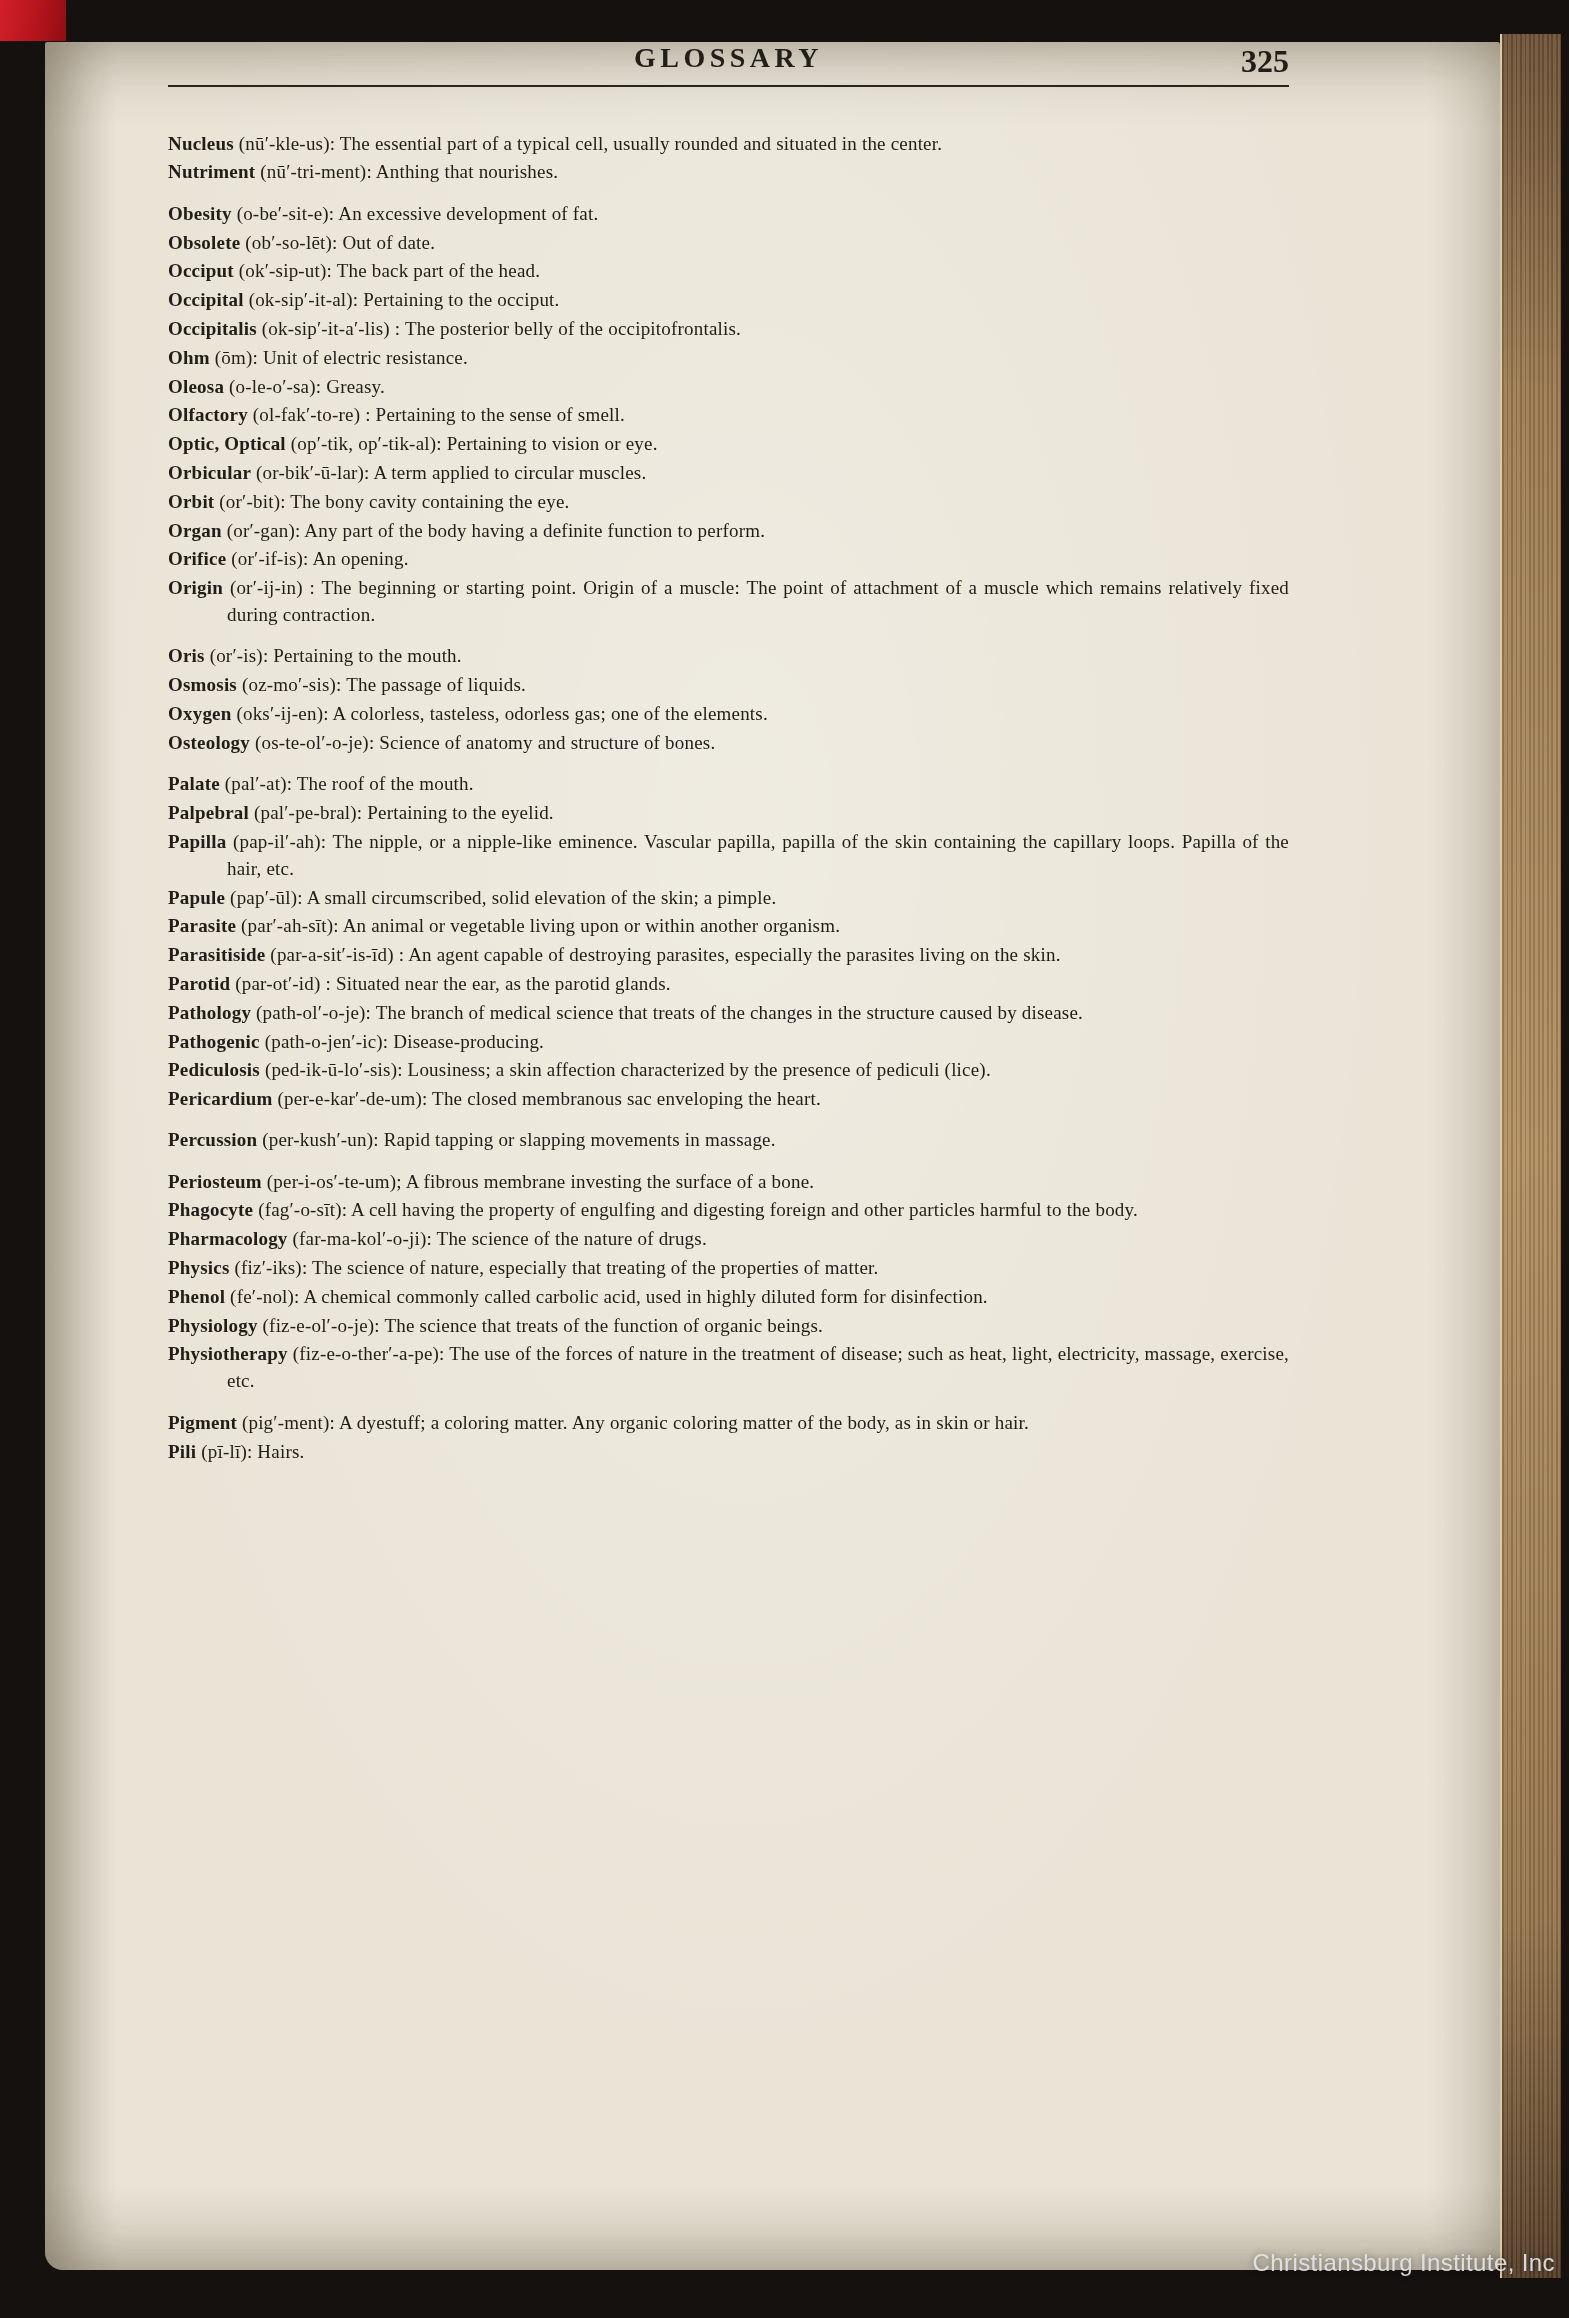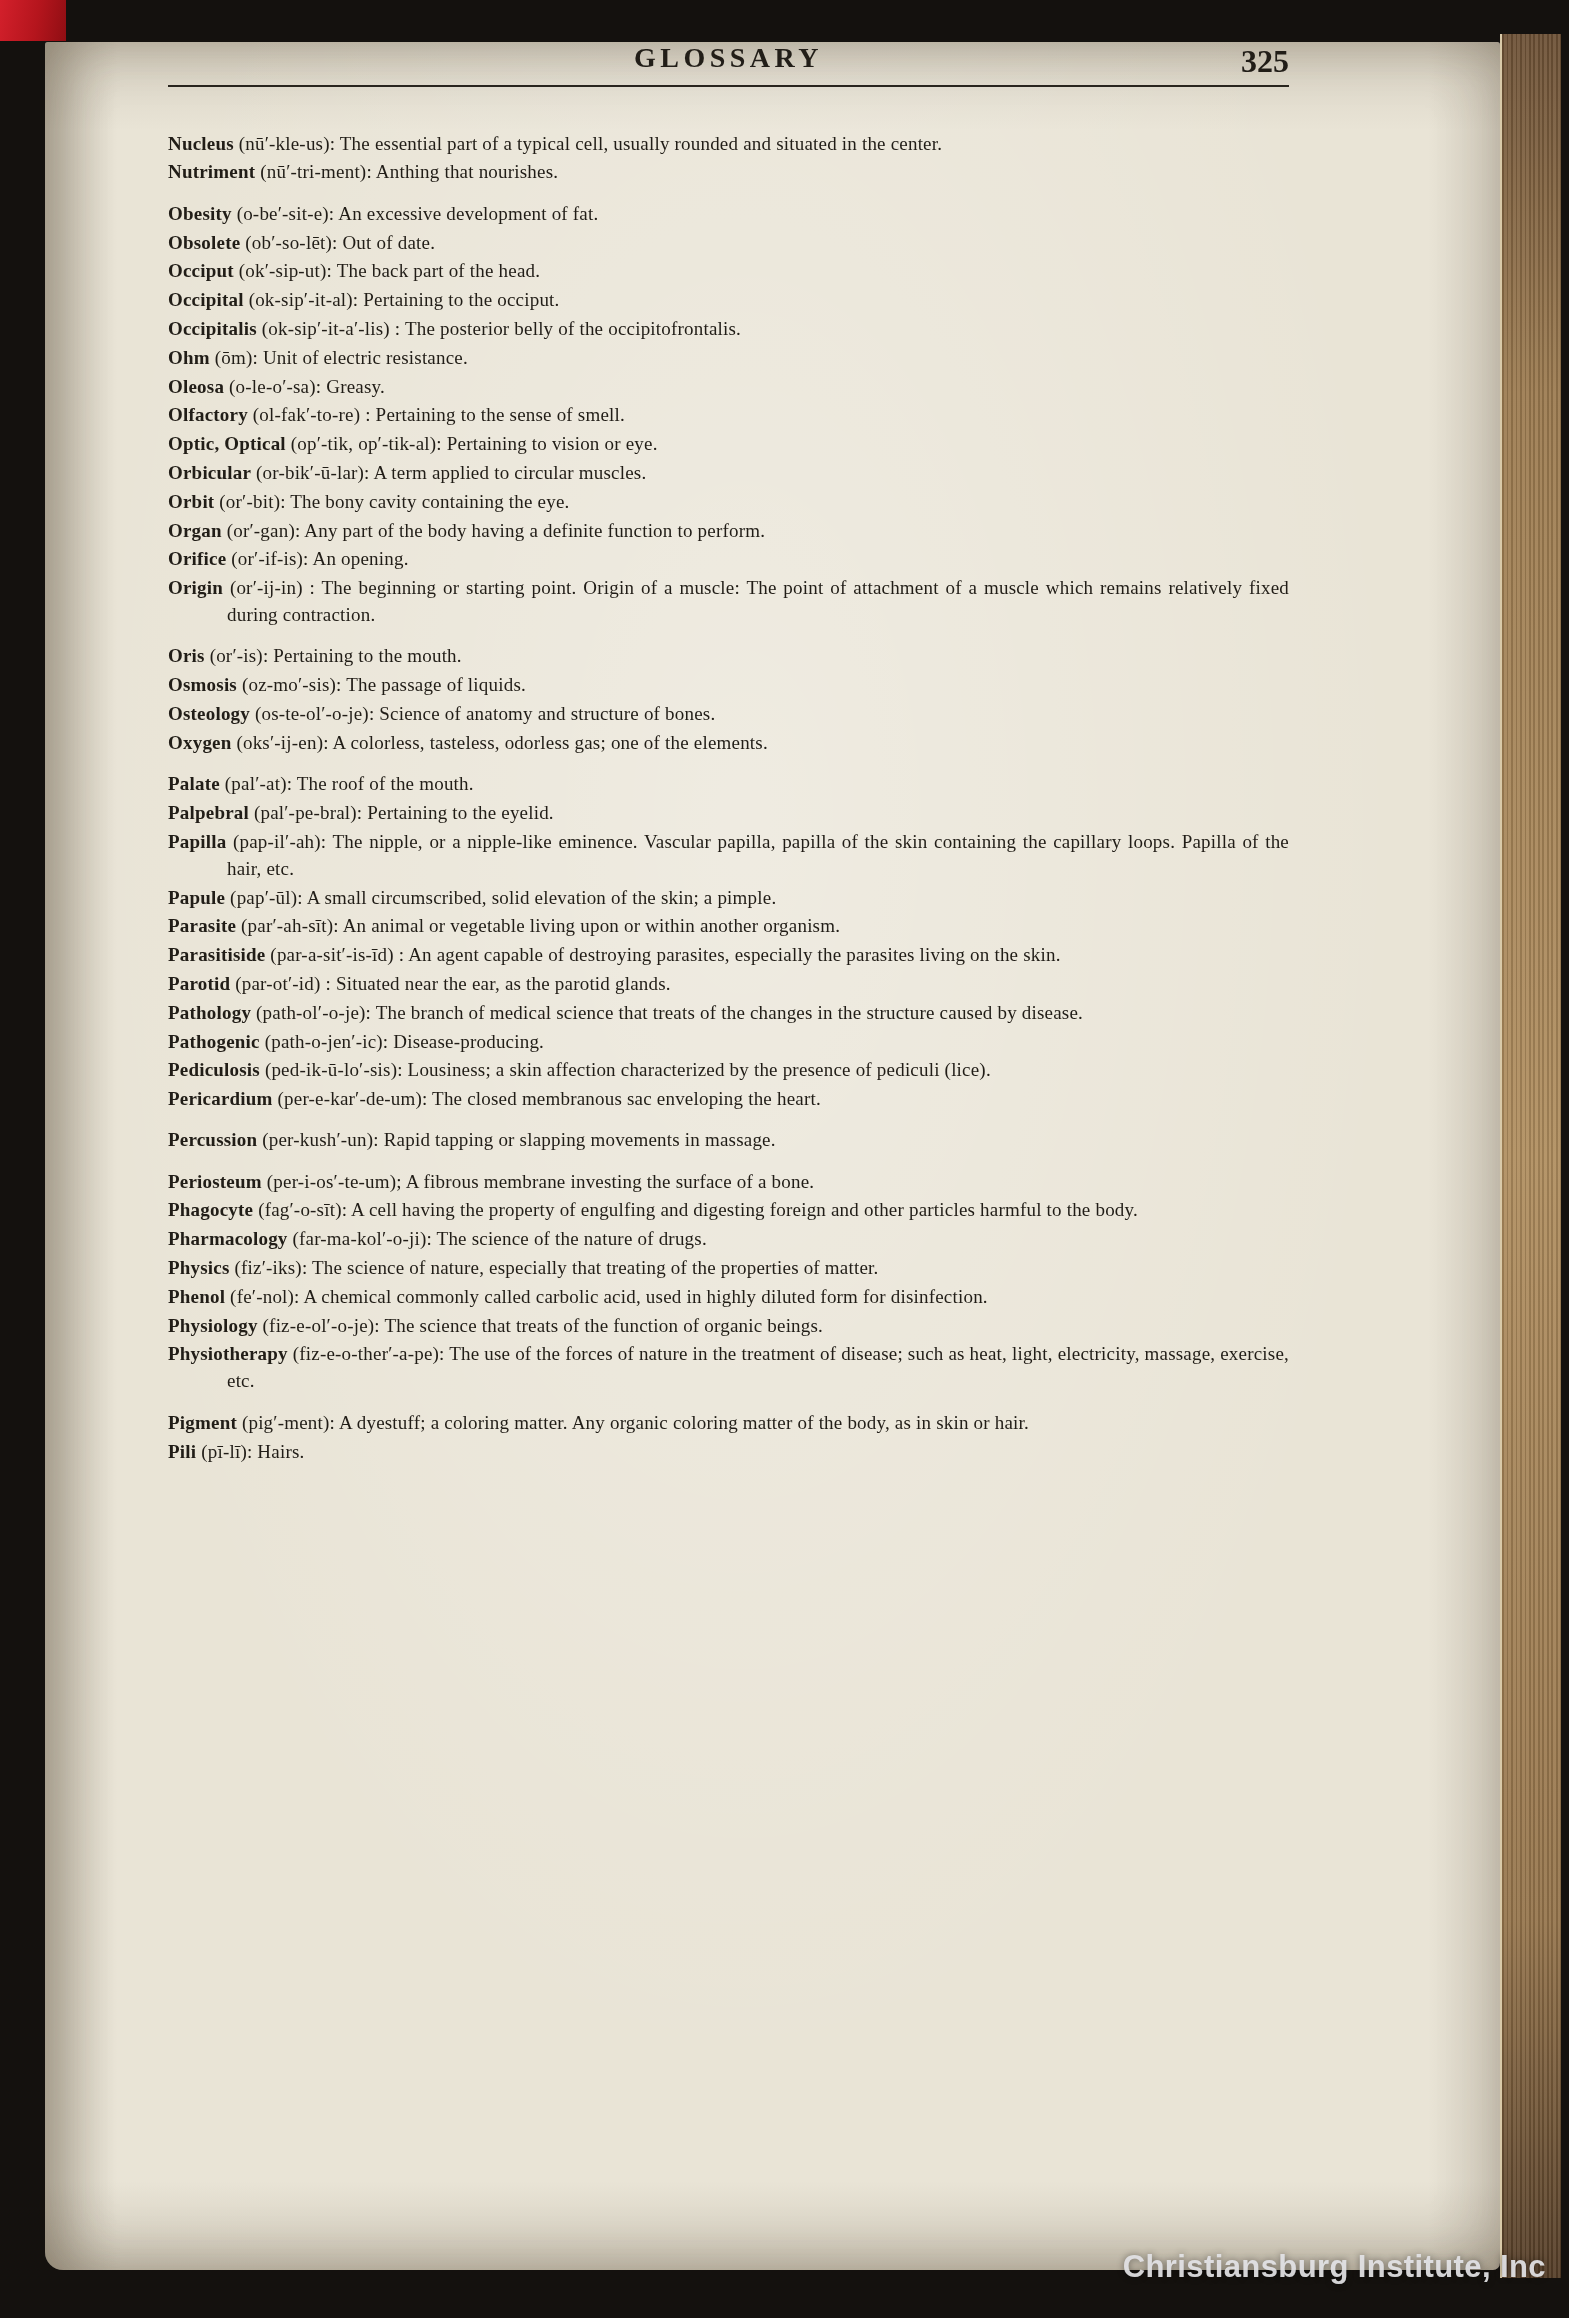--- a/index.html
+++ b/index.html
@@ -86,25 +86,25 @@
     text-indent: -59px;
     text-align: justify;
     margin: 0 0 1.8px 0;
   }
   .entry.gap { margin-top: 14.3px; }
   .term { font-weight: 700; }
 
   
   .watermark {
     position: absolute;
-    right: 23px; top: 2249px;
+    right: 14px; top: 2249px;
     z-index: 6;
     font-family: "Liberation Sans", "DejaVu Sans", sans-serif;
-    font-size: 31px;
-    font-weight: 700;
+    font-size: 24px;
+    font-weight: 400;
     color: rgba(228,228,231,0.92);
     text-shadow: 0 0 7.2px rgba(0,0,0,0.45);
     letter-spacing: 0.4px;
   }
 </style>
 </head>
 <body>
 
 <div class="scan-root">
 
@@ -132,22 +132,22 @@
           <div class="entry"><span class="term">Oleosa</span> <span class="pron">(o-le-o′-sa):</span> <span class="def">Greasy.</span></div>
           <div class="entry"><span class="term">Olfactory</span> <span class="pron">(ol-fak′-to-re) :</span> <span class="def">Pertaining to the sense of smell.</span></div>
           <div class="entry"><span class="term">Optic, Optical</span> <span class="pron">(op′-tik, op′-tik-al):</span> <span class="def">Pertaining to vision or eye.</span></div>
           <div class="entry"><span class="term">Orbicular</span> <span class="pron">(or-bik′-ū-lar):</span> <span class="def">A term applied to circular muscles.</span></div>
           <div class="entry"><span class="term">Orbit</span> <span class="pron">(or′-bit):</span> <span class="def">The bony cavity containing the eye.</span></div>
           <div class="entry"><span class="term">Organ</span> <span class="pron">(or′-gan):</span> <span class="def">Any part of the body having a definite function to perform.</span></div>
           <div class="entry"><span class="term">Orifice</span> <span class="pron">(or′-if-is):</span> <span class="def">An opening.</span></div>
           <div class="entry"><span class="term">Origin</span> <span class="pron">(or′-ij-in) :</span> <span class="def">The beginning or starting point.  Origin of a muscle: The point of attachment of a muscle which remains relatively fixed during contraction.</span></div>
           <div class="entry gap"><span class="term">Oris</span> <span class="pron">(or′-is):</span> <span class="def">Pertaining to the mouth.</span></div>
           <div class="entry"><span class="term">Osmosis</span> <span class="pron">(oz-mo′-sis):</span> <span class="def">The passage of liquids.</span></div>
+          <div class="entry"><span class="term">Oxygen</span> <span class="pron">(oks′-ij-en):</span> <span class="def">A colorless, tasteless, odorless gas; one of the elements.</span></div>
           <div class="entry"><span class="term">Osteology</span> <span class="pron">(os-te-ol′-o-je):</span> <span class="def">Science of anatomy and structure of bones.</span></div>
-          <div class="entry"><span class="term">Oxygen</span> <span class="pron">(oks′-ij-en):</span> <span class="def">A colorless, tasteless, odorless gas; one of the elements.</span></div>
           <div class="entry gap"><span class="term">Palate</span> <span class="pron">(pal′-at):</span> <span class="def">The roof of the mouth.</span></div>
           <div class="entry"><span class="term">Palpebral</span> <span class="pron">(pal′-pe-bral):</span> <span class="def">Pertaining to the eyelid.</span></div>
           <div class="entry"><span class="term">Papilla</span> <span class="pron">(pap-il′-ah):</span> <span class="def">The nipple, or a nipple-like eminence.  Vascular papilla, papilla of the skin containing the capillary loops. Papilla of the hair, etc.</span></div>
           <div class="entry"><span class="term">Papule</span> <span class="pron">(pap′-ūl):</span> <span class="def">A small circumscribed, solid elevation of the skin; a pimple.</span></div>
           <div class="entry"><span class="term">Parasite</span> <span class="pron">(par′-ah-sīt):</span> <span class="def">An animal or vegetable living upon or within another organism.</span></div>
           <div class="entry"><span class="term">Parasitiside</span> <span class="pron">(par-a-sit′-is-īd) :</span> <span class="def">An agent capable of destroying parasites, especially the parasites living on the skin.</span></div>
           <div class="entry"><span class="term">Parotid</span> <span class="pron">(par-ot′-id) :</span> <span class="def">Situated near the ear, as the parotid glands.</span></div>
           <div class="entry"><span class="term">Pathology</span> <span class="pron">(path-ol′-o-je):</span> <span class="def">The branch of medical science that treats of the changes in the structure caused by disease.</span></div>
           <div class="entry"><span class="term">Pathogenic</span> <span class="pron">(path-o-jen′-ic):</span> <span class="def">Disease-producing.</span></div>
           <div class="entry"><span class="term">Pediculosis</span> <span class="pron">(ped-ik-ū-lo′-sis):</span> <span class="def">Lousiness; a skin affection characterized by the presence of pediculi (lice).</span></div>

